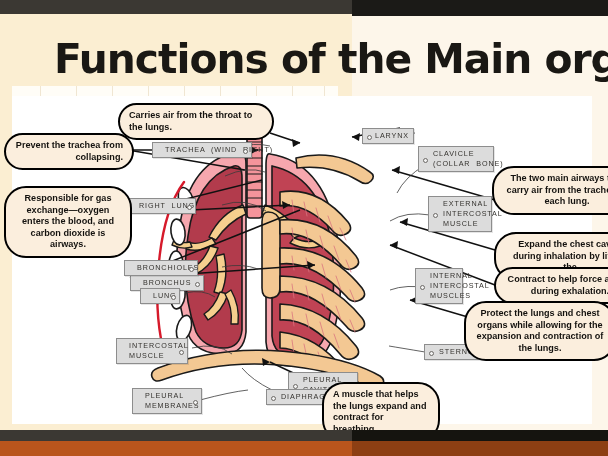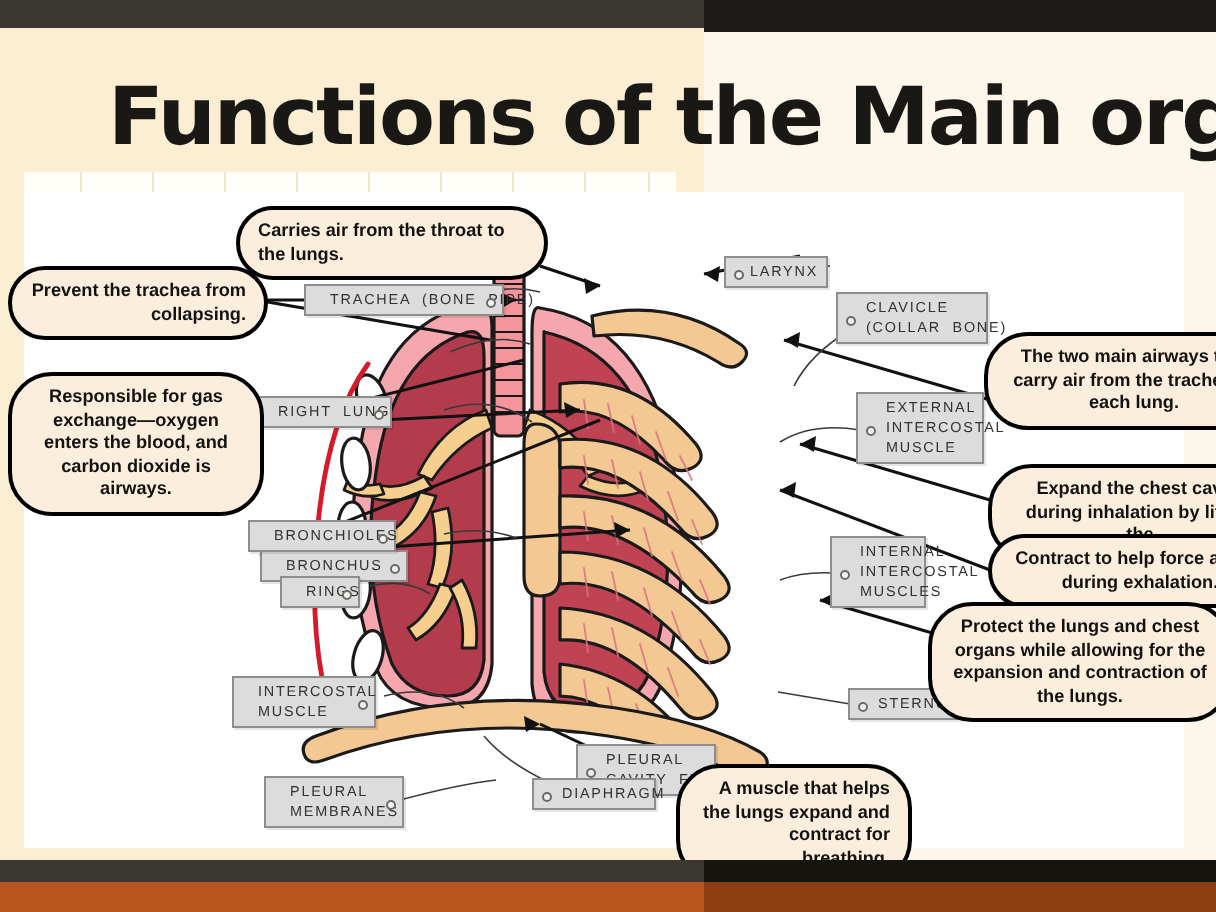--- a/index.html
+++ b/index.html
@@ -275,30 +275,30 @@
       <polygon points="290,205 282,201 283,209"></polygon>
       <polygon points="315,265 307,261 308,269"></polygon>
       <polygon points="392,170 400,166 399,174"></polygon>
       <polygon points="400,222 408,218 407,226"></polygon>
       <polygon points="390,245 398,241 397,249"></polygon>
       <polygon points="410,300 418,296 417,304"></polygon>
       <polygon points="270,362 262,358 263,366"></polygon>
     </g>
   </svg>
 
-  <div class="term" style="left:152px; top:142px; width:100px;">TRACHEA  (BONE  PIPE)</div>
+  <div class="term" style="left:152px; top:142px; width:100px;">TRACHEA  (WIND  RIGHT)</div>
 
 
   <div class="term" style="left:126px; top:198px; width:70px;">RIGHT  LUNG</div>
 
   <div class="term" style="left:130px; top:227px; width:74px;margin-top:48px;">BRONCHUS</div>
 
   <div class="term" style="left:124px; top:260px; width:74px;">BRONCHIOLES</div>
 
-  <div class="term" style="left:140px; top:288px; width:40px;">RINGS</div>
+  <div class="term" style="left:140px; top:288px; width:40px;">LUNG</div>
 
   <div class="term" style="left:116px; top:338px; width:72px;">INTERCOSTAL
 MUSCLE</div>
 
   <div class="term" style="left:132px; top:388px; width:70px;">PLEURAL
 MEMBRANES</div>
 
   <div class="term dot-left" style="left:362px; top:128px; width:52px; ">LARYNX</div>
 
   <div class="term dot-left" style="left:418px; top:146px; width:76px; padding-left:14px;">CLAVICLE
@@ -328,20 +328,20 @@
 
   <div class="callout" style="left:4px; top:186px; width:128px;">Responsible for gas exchange—oxygen enters the blood, and carbon dioxide is airways.</div>
 
   <div class="callout" style="left:494px; top:232px; width:152px;">Expand the chest cavity during inhalation by lifting the</div>
 
   <div class="callout" style="left:494px; top:267px; width:152px;">Contract to help force air out during exhalation.</div>
 
 
   <div class="callout" style="left:464px; top:301px; width:152px;">Protect the lungs and chest organs while allowing for the expansion and contraction of the lungs.</div>
 
-  <div class="callout tl" style="left:338px; top:382px; width:118px;text-align:right;">A muscle that helps the lungs expand and contract for breathing.</div>
+  <div class="callout tl" style="left:322px; top:382px; width:118px;">A muscle that helps the lungs expand and contract for breathing.</div>
 
   <div class="chrome-bottom-a"></div>
   <div class="chrome-bottom-b"></div>
   <div class="chrome-bottom-c"></div>
   <div class="chrome-bottom-d"></div>
 
 </div>
 
 </body></html>

